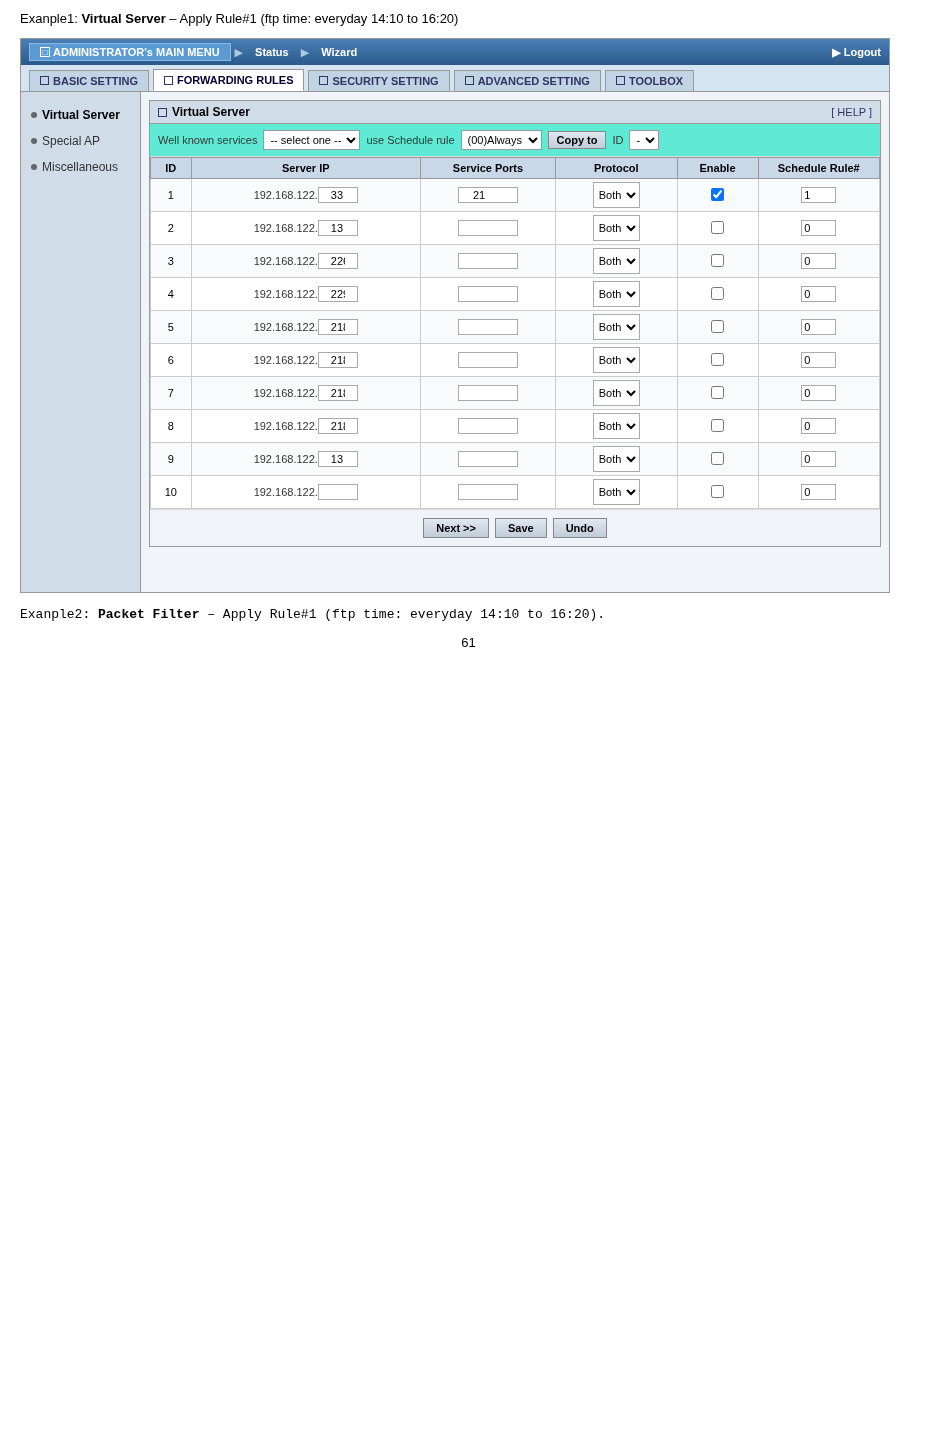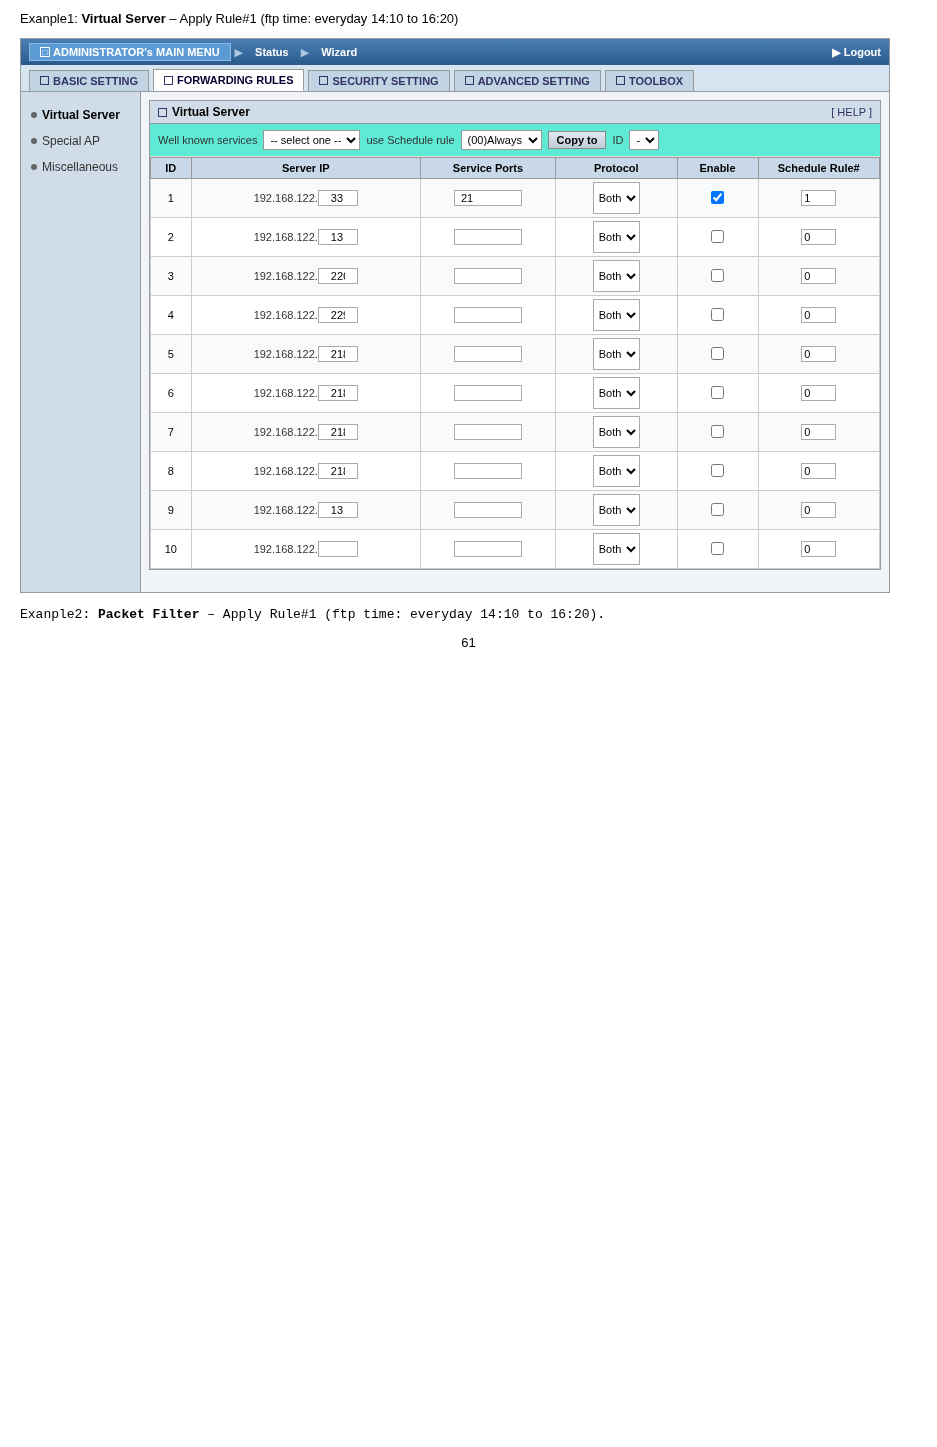--- a/index.html
+++ b/index.html
@@ -247,32 +247,32 @@
 
     .ip-static { color: #333; }
     .ip-input {
       width: 40px;
       font-size: 11px;
       border: 1px solid #aaa;
       padding: 1px 12px;
       background: #fff;
     }
     .port-input {
-      width: 68px;
+      width: 60px;
       font-size: 11px;
       border: 1px solid #aaa;
-      padding: 1px 6px;
+      padding: 1px 14px;
       background: #fff;
     }
     .protocol-select {
       font-size: 11px;
       border: 1px solid #aaa;
       background: #fff;
       padding: 1px 1px;
-      height: 32px;
+      height: 26px;
     }
     .enable-checkbox {
       cursor: pointer;
     }
     .schedule-input {
       width: 35px;
       font-size: 11px;
       border: 1px solid #aaa;
       padding: 1px 2px;
       background: #fff;
@@ -493,20 +493,25 @@
                 <td class="td-id">10</td>
                 <td class="td-ip"><span class="ip-static">192.168.122.</span><input type="text" class="ip-input" style=""></td>
                 <td class="td-ports"><input type="text" class="port-input" style=""></td>
                 <td class="td-protocol"><select class="protocol-select"><option>Both</option></select></td>
                 <td class="td-enable"><input type="checkbox" class="enable-checkbox" style=""></td>
                 <td class="td-schedule"><input type="text" class="schedule-input" value="0" style=""></td>
               </tr>
             </tbody>
         </table>
 
+        <div class="btn-bar">
+          <button class="action-btn">Next &gt;&gt;</button>
+          <button class="action-btn">Save</button>
+          <button class="action-btn">Undo</button>
+        </div>
 
       </div>
     </div>
   </div>
 </div>
 
 <p class="example-text">
   <span>Exanple2: </span><strong>Packet Filter</strong><span> – Apply Rule#1 (ftp time: everyday 14:10 to 16:20).</span>
 </p>
 

